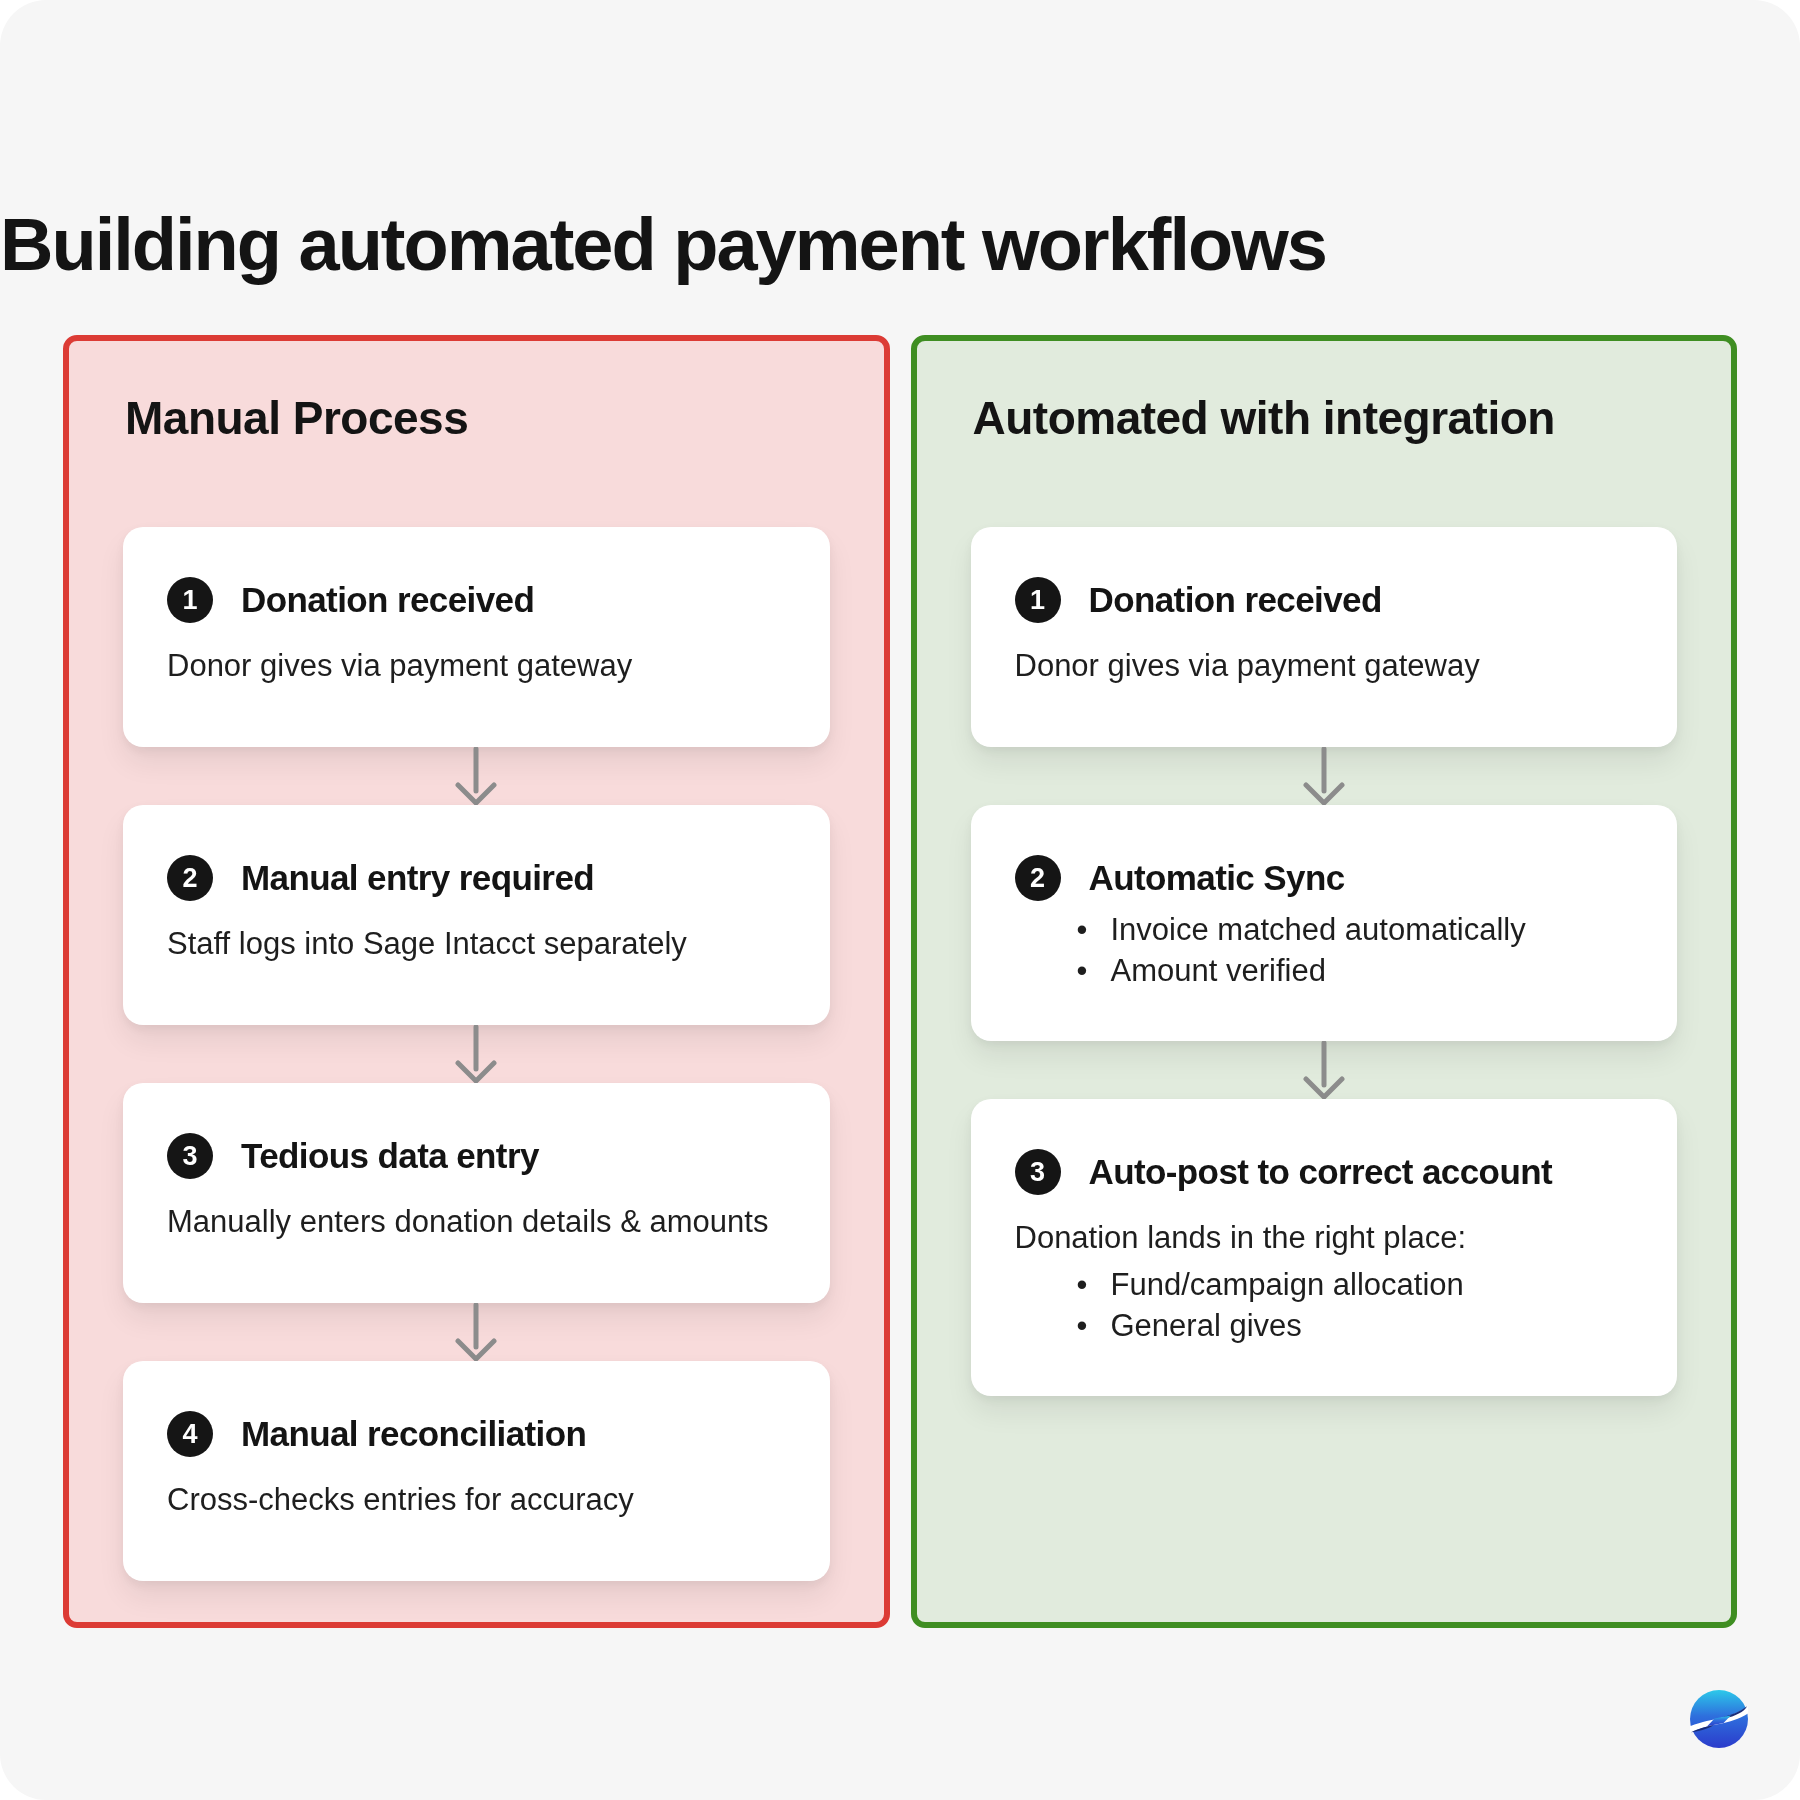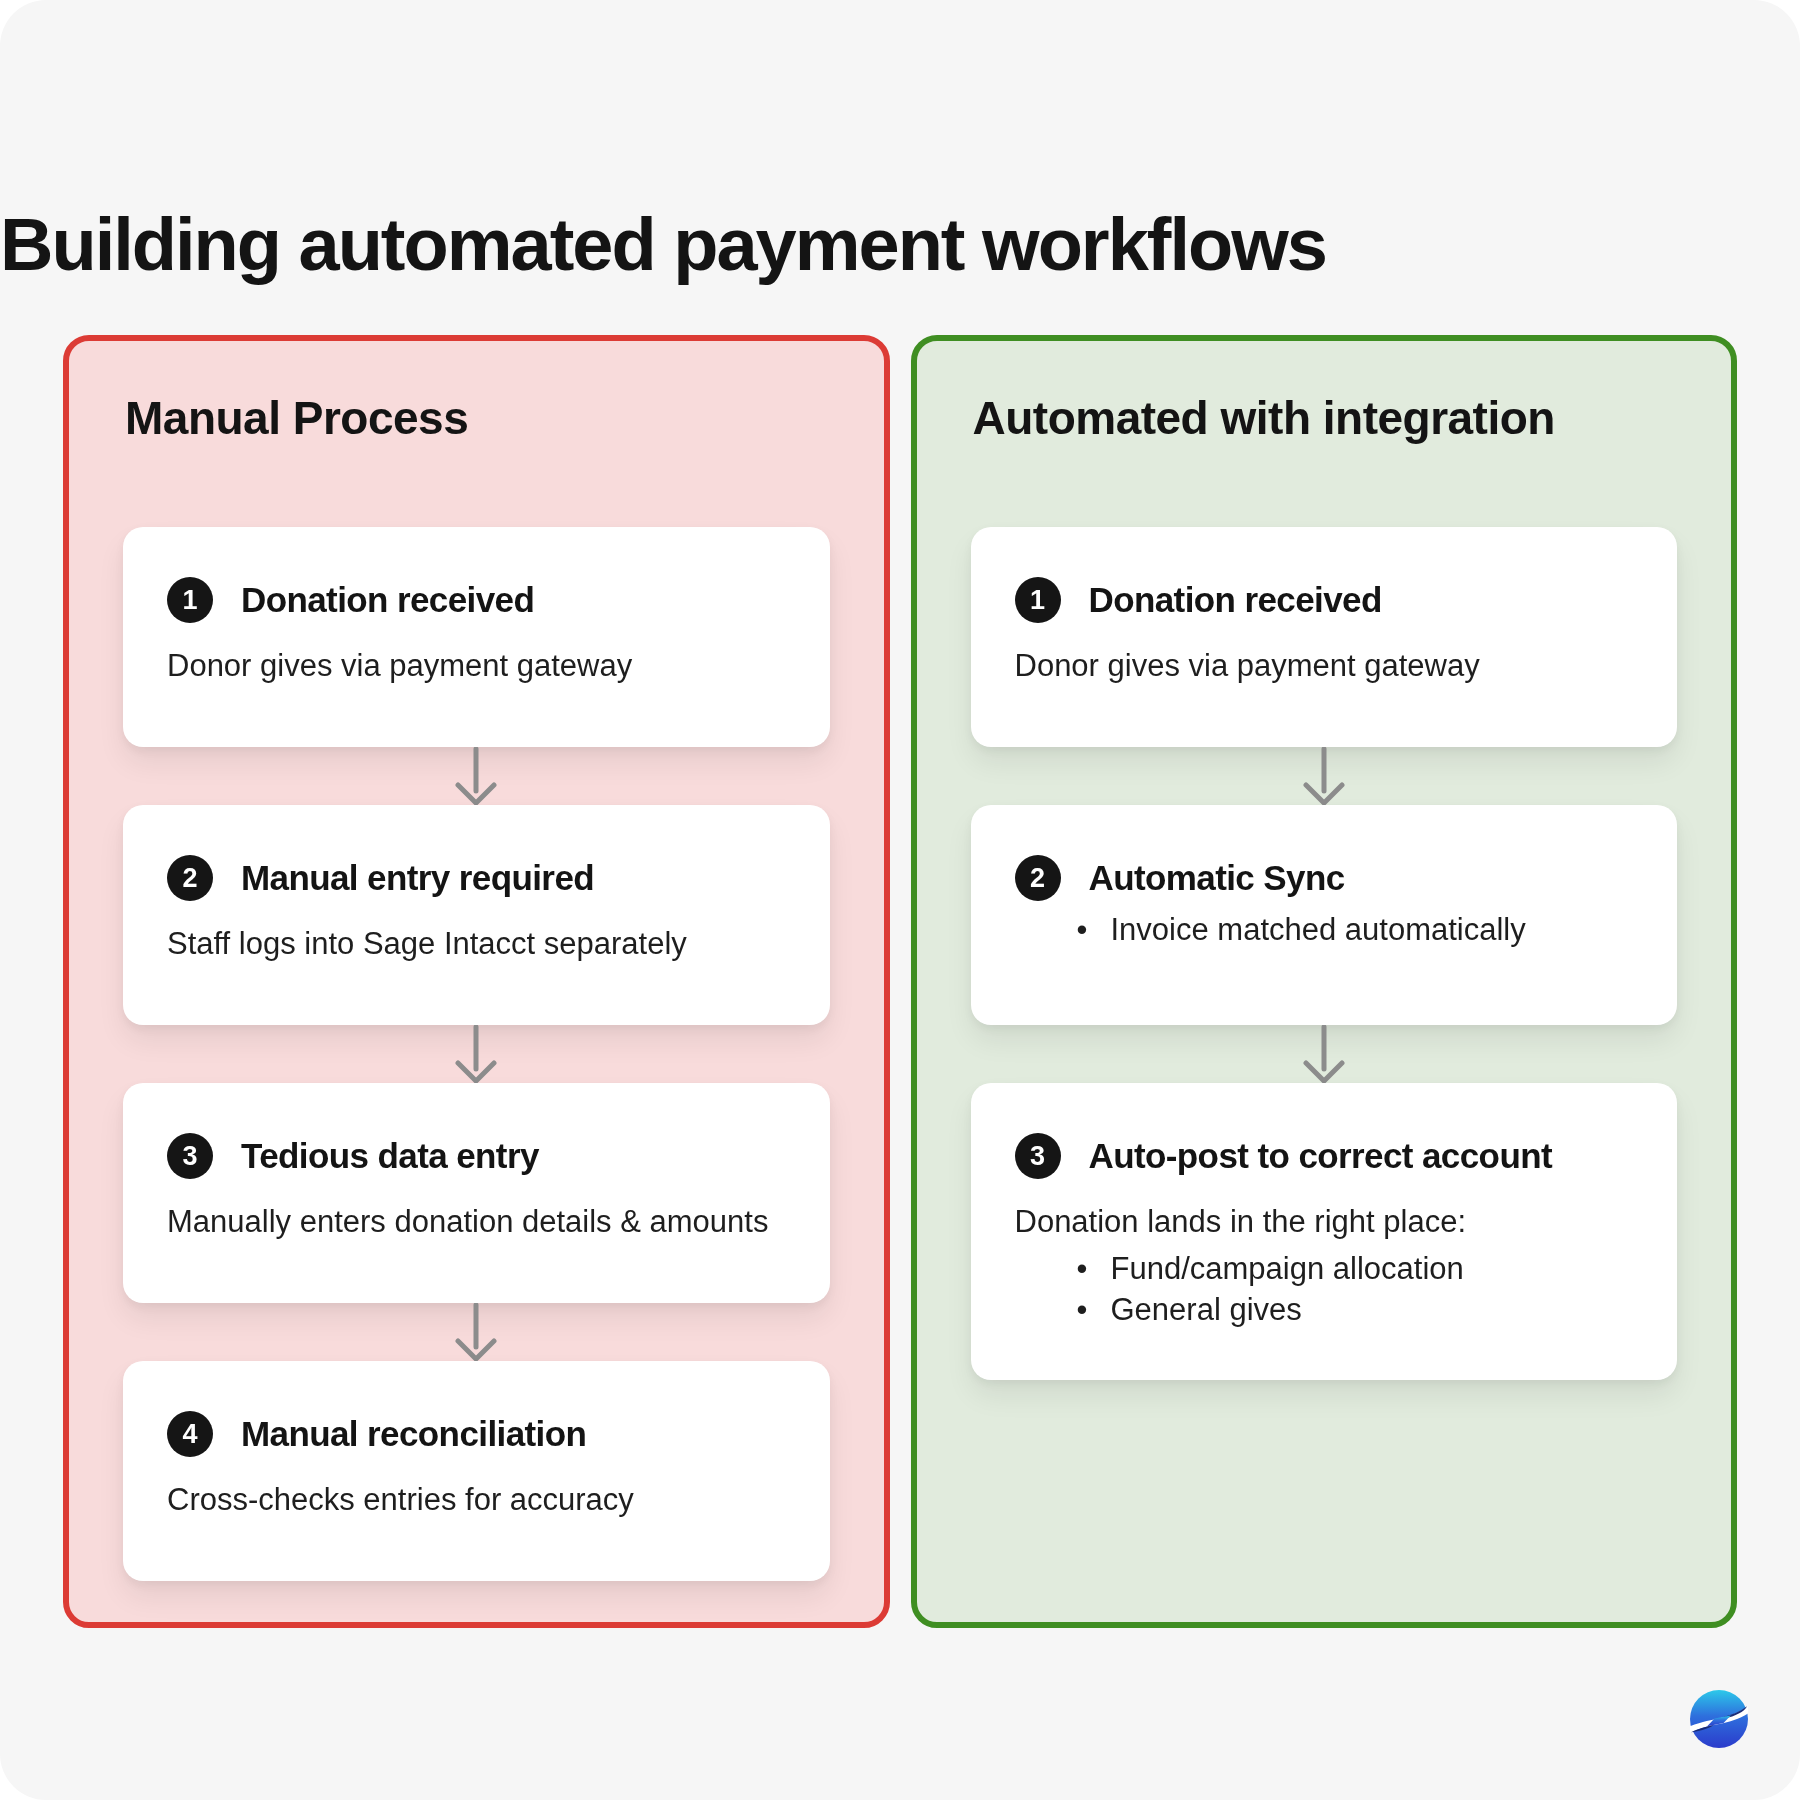--- a/index.html
+++ b/index.html
@@ -18,21 +18,21 @@
     font-size:74px; font-weight:700; letter-spacing:-2px;
     color:#141414;
   }
   .panels {
     position:absolute; left:63px; top:335px;
     width:1674px; height:1293px;
     display:flex; gap:21px;
   }
   .panel {
     flex:1 1 0; box-sizing:border-box;
-    border-radius:26px; border:6px solid transparent;
+    border-radius:14px; border:6px solid transparent;
     padding:44px 54px 0 54px;
   }
   .panel-manual   { background:var(--c-manual-bg); border-color:var(--c-manual-border); }
   .panel-automated{ background:var(--c-auto-bg);   border-color:var(--c-auto-border);  }
   .panel-heading {
     margin:6px 0 82px 2px;
     font-size:46px; font-weight:600; letter-spacing:-0.5px;
     color:#141414;
   }
   .flow { display:flex; flex-direction:column; }
@@ -144,20 +144,21 @@
               <polyline points="5,38 23,56 41,38" stroke="#8c8c8c" stroke-width="5" fill="none" stroke-linecap="round" stroke-linejoin="round"></polyline>
             </svg>
           </div>
           <div class="card">
             <div class="step-title-row">
               <span class="badge">2</span>
               <span class="step-title">Automatic Sync</span>
             </div>
             <ul class="bullets">
               <li>Invoice matched automatically</li>
+              <li>Amount verified</li>
             </ul>
           </div>
           <div class="arrow-wrap">
             <svg width="46" height="58" viewBox="0 0 46 58" fill="none">
               <line x1="23" y1="2" x2="23" y2="44" stroke="#8c8c8c" stroke-width="5" stroke-linecap="round"></line>
               <polyline points="5,38 23,56 41,38" stroke="#8c8c8c" stroke-width="5" fill="none" stroke-linecap="round" stroke-linejoin="round"></polyline>
             </svg>
           </div>
           <div class="card">
             <div class="step-title-row">

